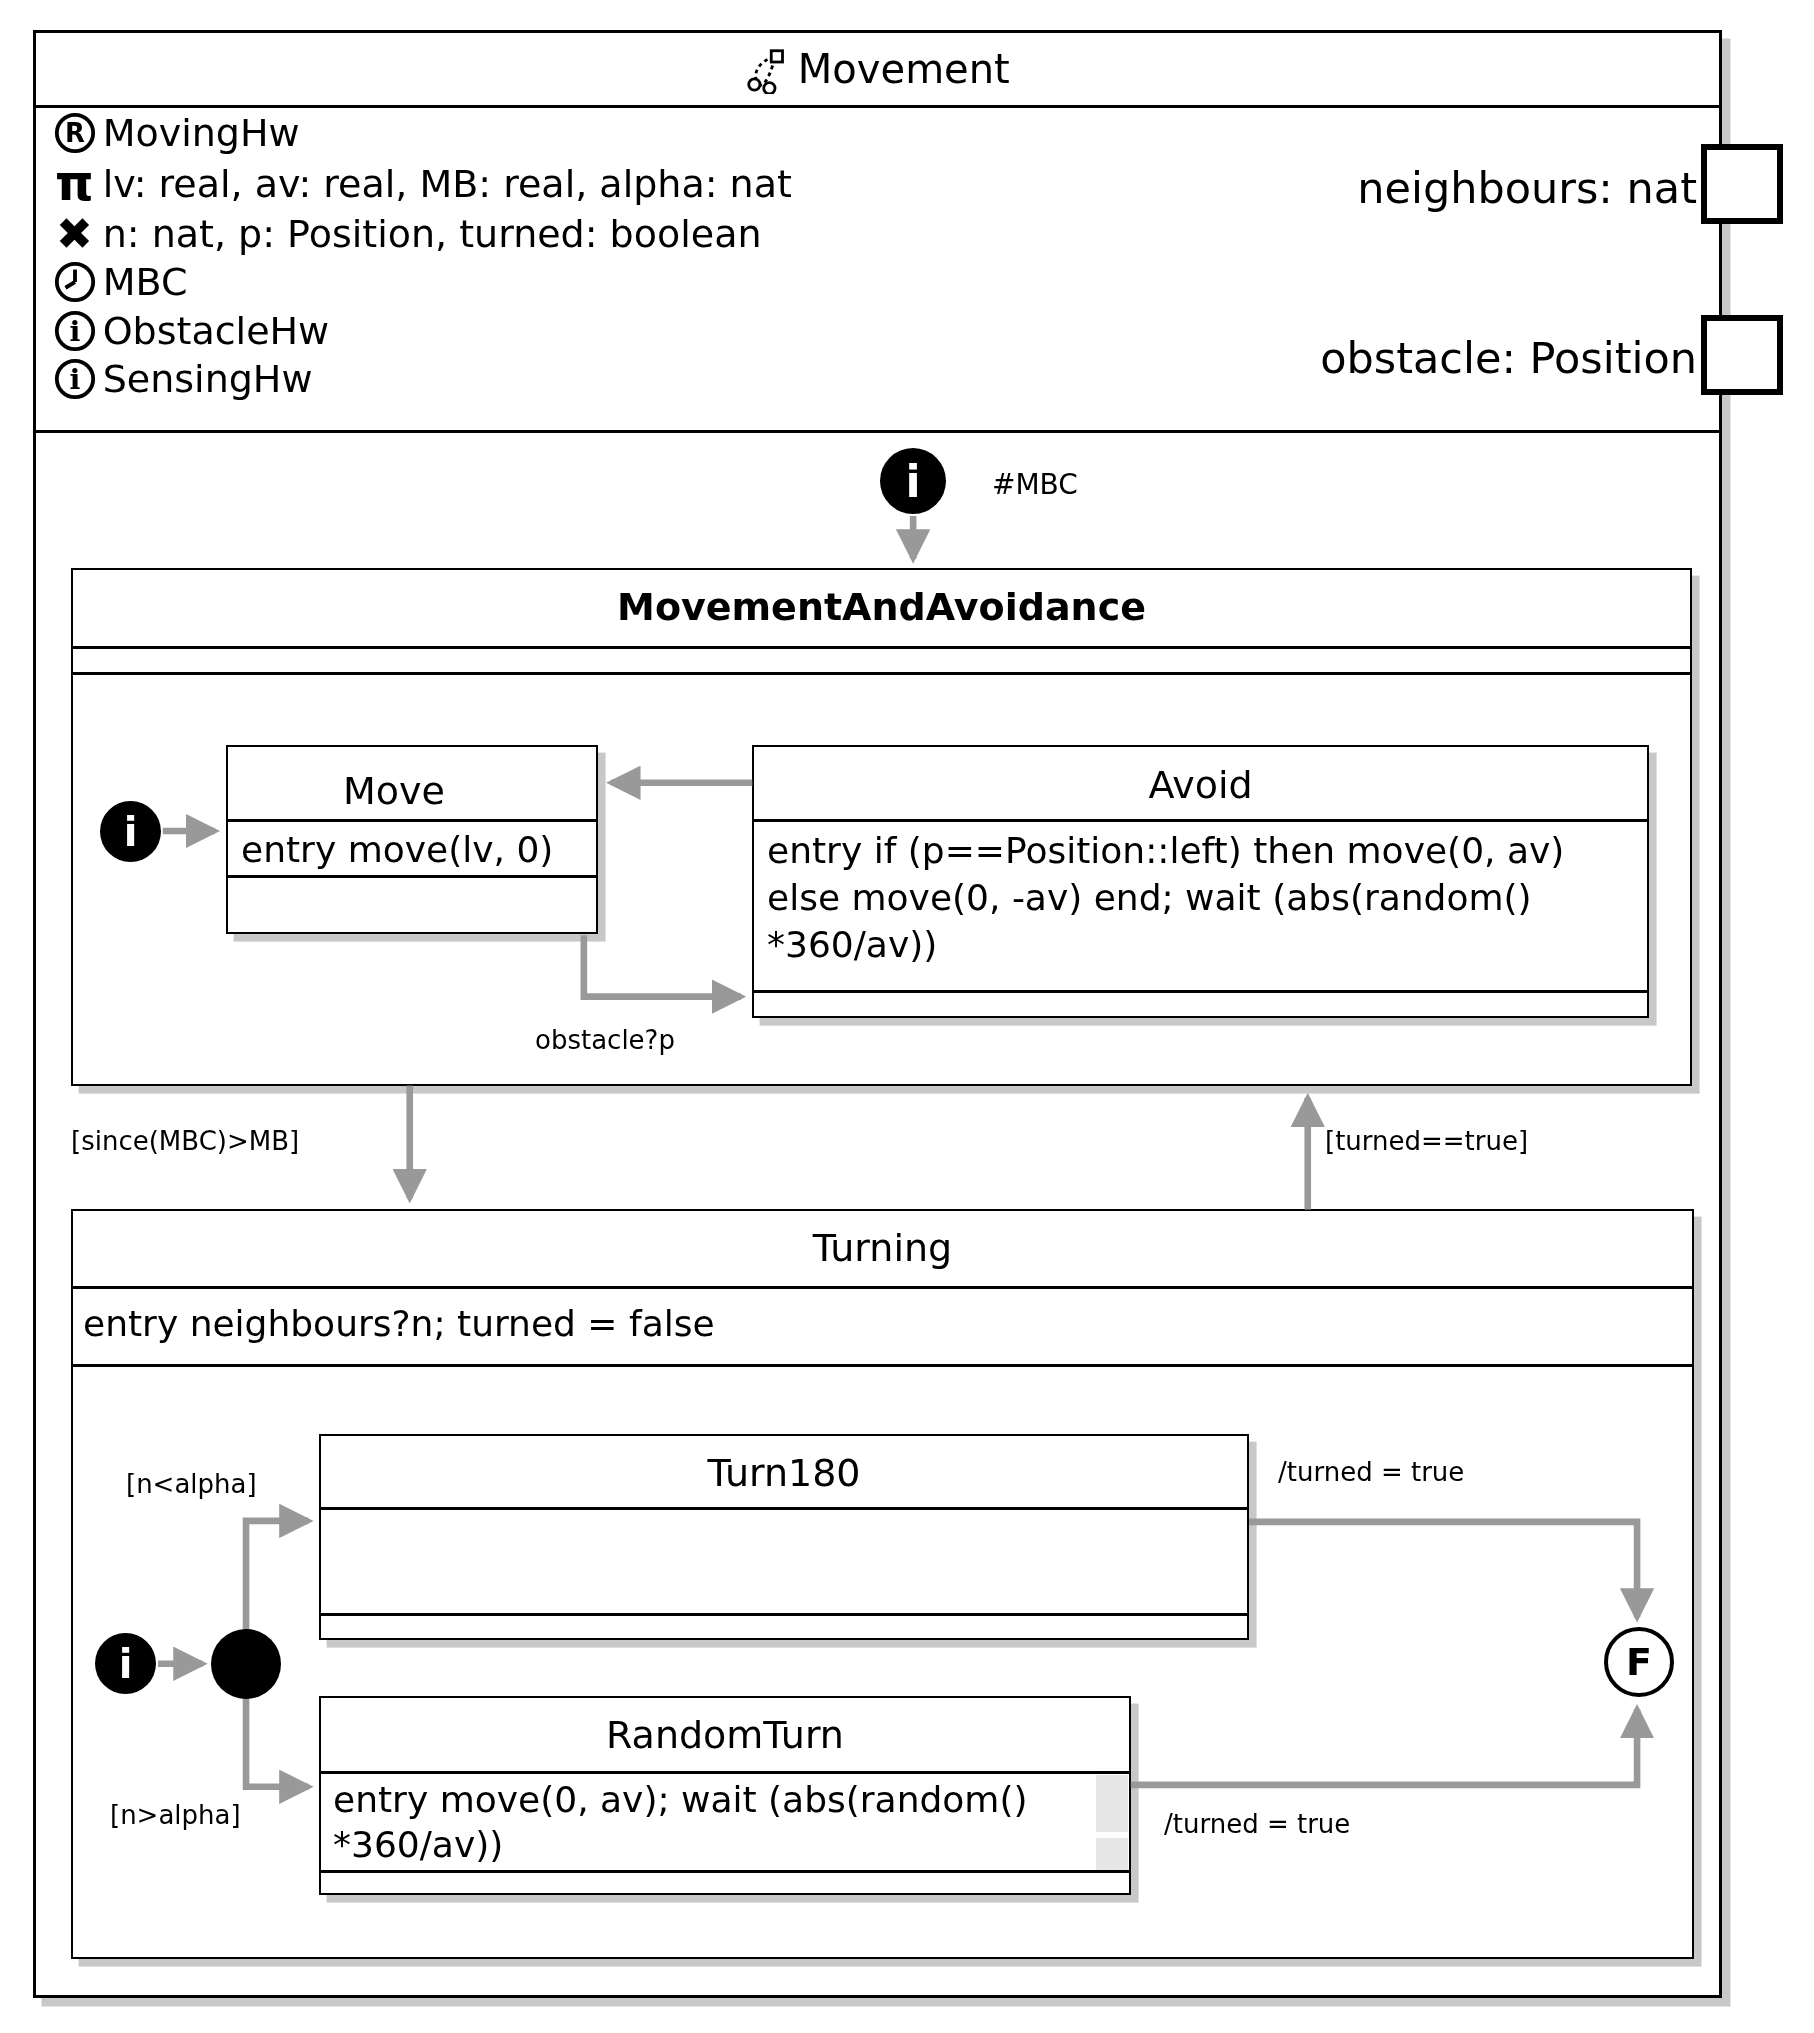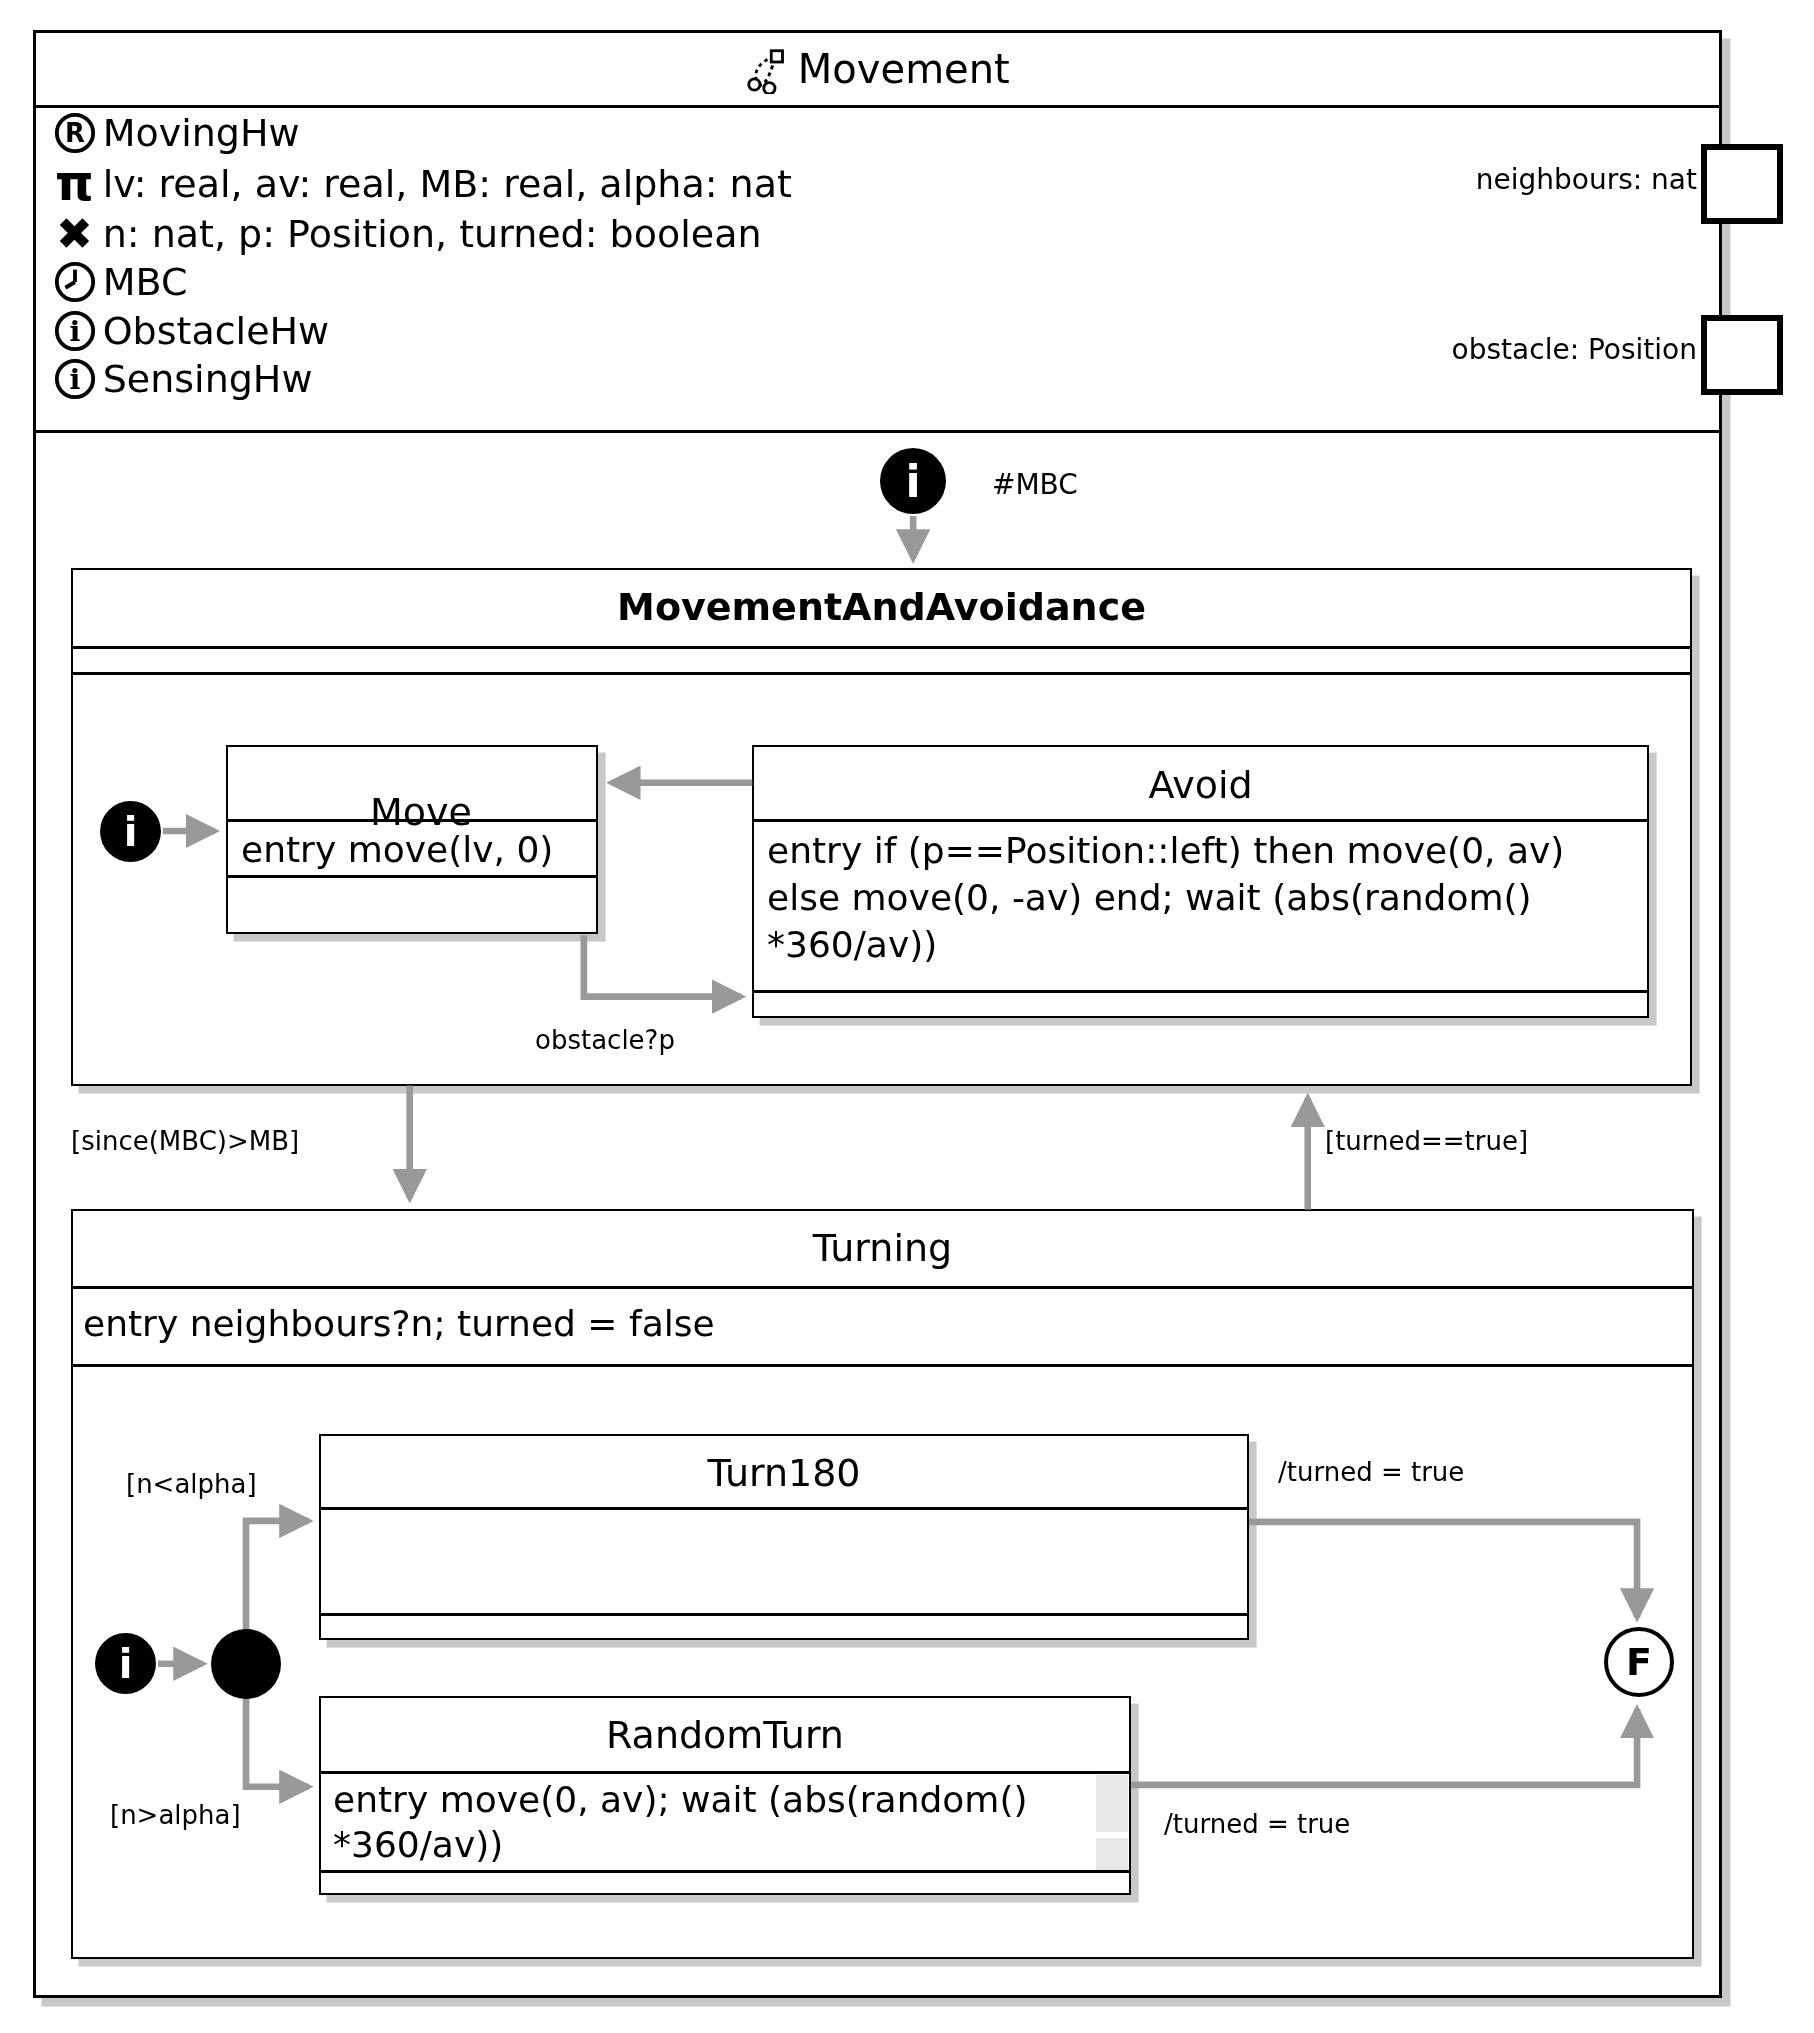--- a/index.html
+++ b/index.html
@@ -12,21 +12,21 @@
   .title{position:absolute;left:0;right:0;text-align:center;font-size:38px;}
   .entrytext{position:absolute;font-size:36px;line-height:47px;text-align:left;}
   .lbl{position:absolute;font-size:26px;white-space:nowrap;}
   .circle-node{position:absolute;background:#000;border-radius:50%;color:#fff;
     display:flex;align-items:center;justify-content:center;font-weight:bold;z-index:7;}
   .final{position:absolute;background:#fff;border:4.7px solid #000;border-radius:50%;
     display:flex;align-items:center;justify-content:center;font-weight:bold;font-size:38px;z-index:7;}
   .junction{position:absolute;background:#000;border-radius:50%;z-index:7;}
   svg.overlay{position:absolute;left:0;top:0;z-index:6;pointer-events:none;}
   .evtbox{position:absolute;width:70px;height:68px;border:6.6px solid #000;background:#fff;z-index:9;}
-  .evtlbl{position:absolute;font-size:28px;white-space:nowrap;text-align:right;z-index:9;}
+  .evtlbl{position:absolute;font-size:43px;white-space:nowrap;text-align:right;z-index:9;}
   .decl-row{position:absolute;display:flex;align-items:center;height:49px;}
   .decl-icon{width:45px;display:flex;align-items:center;justify-content:center;flex:0 0 45px;}
   .decl-text{font-size:38px;white-space:nowrap;margin-left:5.7px;}
   .scrollpiece{position:absolute;background:#e7e7e7;z-index:5;}
 </style>
 </head>
 <body>
 
 <div id="canvas">
 
@@ -104,21 +104,21 @@
   <div class="box" style="left:71px;top:568px;width:1621px;height:518px;">
     <div class="hline" style="top:76px;"></div>
     <div class="hline" style="top:102px;"></div>
   </div>
   <div class="title" style="left:71px;top:585px;width:1621px;font-weight:bold;">MovementAndAvoidance</div>
 
   <div class="box" style="left:226px;top:745px;width:372px;height:189px;">
     <div class="hline" style="top:72px;"></div>
     <div class="hline" style="top:128px;"></div>
   </div>
-  <div class="title" style="left:226px;top:790px;width:336px;margin-left:27px;">Move</div>
+  <div class="title" style="left:226px;top:769px;width:336px;">Move</div>
   <div class="entrytext" style="left:241px;top:826px;width:350px;">entry move(lv, 0)</div>
 
   <div class="box" style="left:752px;top:745px;width:897px;height:273px;">
     <div class="hline" style="top:72px;"></div>
     <div class="hline" style="top:243px;"></div>
   </div>
   <div class="title" style="left:752px;top:763px;width:897px;">Avoid</div>
   <div class="entrytext" style="left:767px;top:827px;width:873px;">entry if (p==Position::left) then move(0, av) else move(0, -av) end; wait (abs(random() *360/av))</div>
 
   <div class="box" style="left:71px;top:1209px;width:1623px;height:750px;">

